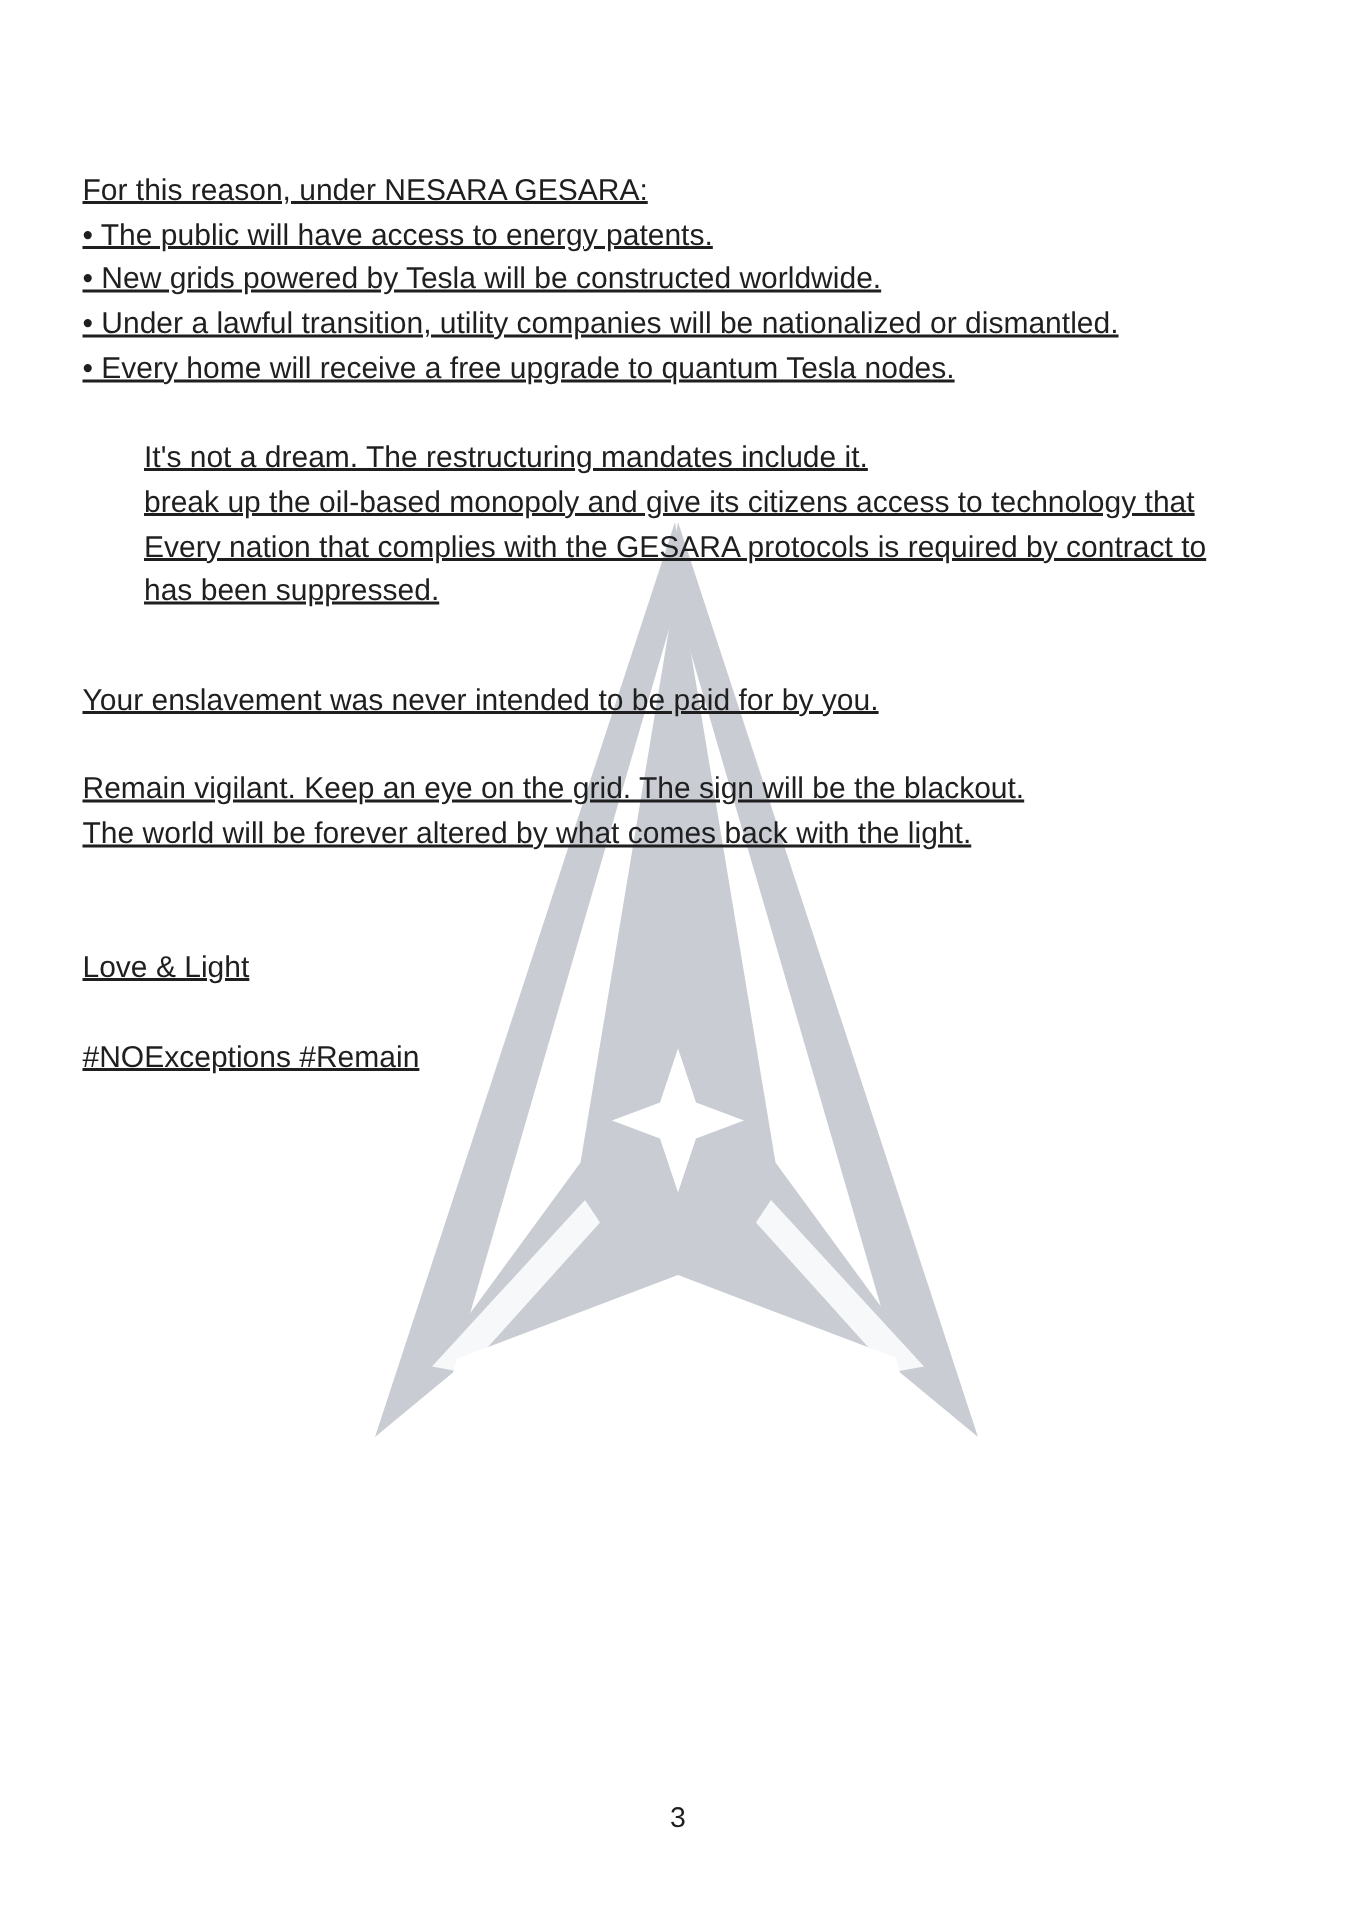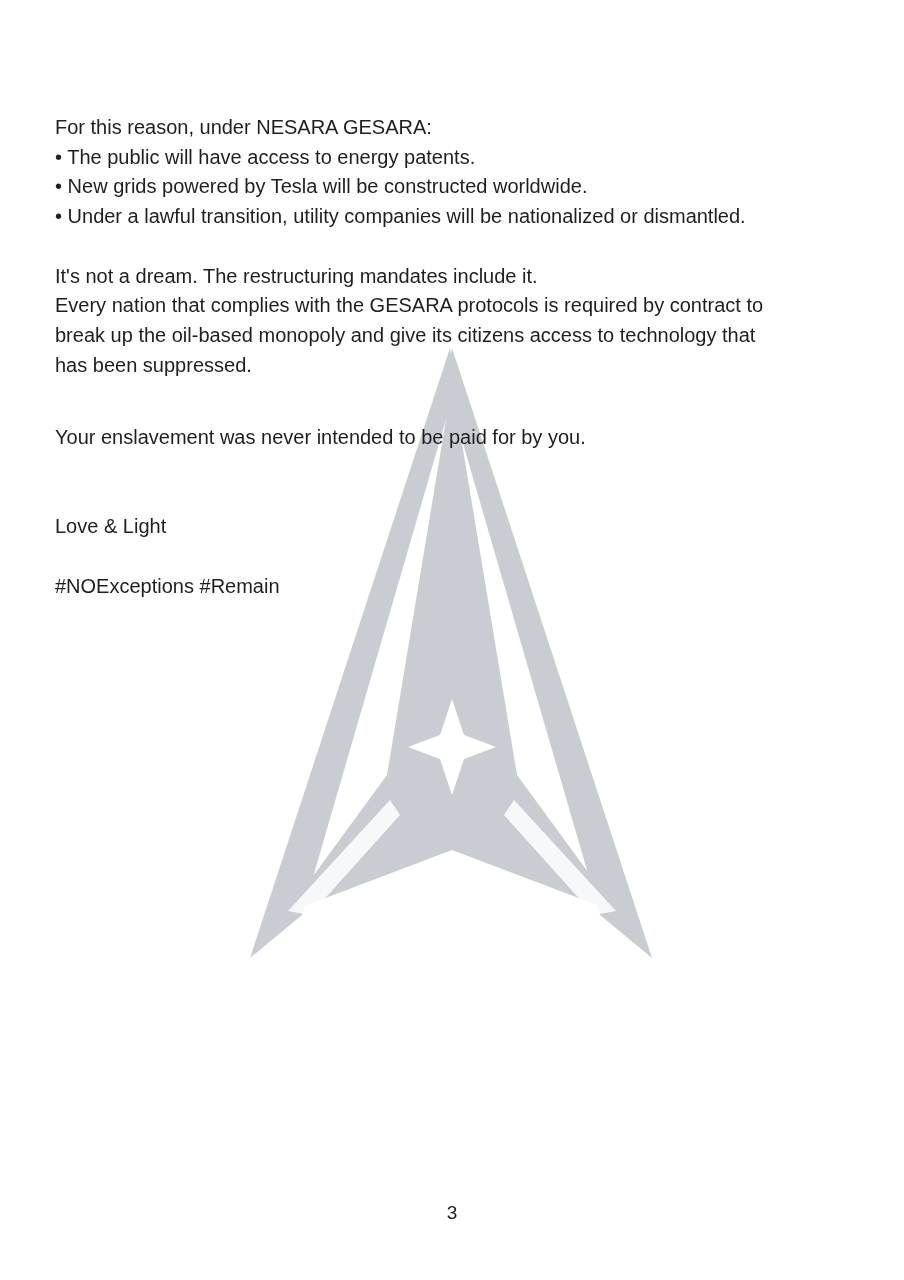--- a/index.html
+++ b/index.html
@@ -18,21 +18,21 @@
   .text-content{
     position:absolute;
     left:55px;top:113px;
     width:830px;
     color:#1f1f1f;
     font-size:20px;
     line-height:29.7px;
     z-index:2;
   }
   .para{margin:0;}
-  .line{white-space:pre;}
+  .line{white-space:pre;text-decoration:underline;}
   .page-number{
     position:absolute;
     left:0;top:1202px;
     width:100%;
     text-align:center;
     color:#1f1f1f;
     font-size:19px;
     z-index:2;
   }
 </style>
@@ -54,31 +54,36 @@
 
     <polygon points="212,354 224,390 256,402 224,414 212,450 200,414 168,402 200,390" fill="#ffffff"></polygon>
   </svg>
 
   <div class="text-content" style="color: rgb(31, 31, 31);">
       <div class="para" style="margin-top: 0px;">
         <div class="line">For this reason, under NESARA GESARA:</div>
         <div class="line">• The public will have access to energy patents.</div>
         <div class="line">• New grids powered by Tesla will be constructed worldwide.</div>
         <div class="line">• Under a lawful transition, utility companies will be nationalized or dismantled.</div>
+        <div class="line">• Every home will receive a free upgrade to quantum Tesla nodes.</div>
       </div>
-      <div class="para" style="margin-top: 29.7px;">
+      <div class="para" style="margin-top: 29.7px; margin-left: 41px;">
         <div class="line">It's not a dream. The restructuring mandates include it.</div>
+        <div class="line">break up the oil-based monopoly and give its citizens access to technology that</div>
         <div class="line">Every nation that complies with the GESARA protocols is required by contract to</div>
-        <div class="line">break up the oil-based monopoly and give its citizens access to technology that</div>
         <div class="line">has been suppressed.</div>
       </div>
       <div class="para" style="margin-top: 29.7px;">
       </div>
       <div class="para" style="margin-top: 43px;">
         <div class="line">Your enslavement was never intended to be paid for by you.</div>
+      </div>
+      <div class="para" style="margin-top: 29.7px;">
+        <div class="line">Remain vigilant. Keep an eye on the grid. The sign will be the blackout.</div>
+        <div class="line">The world will be forever altered by what comes back with the light.</div>
       </div>
       <div class="para" style="margin-top: 59.4px;">
         <div class="line">Love &amp; Light</div>
       </div>
       <div class="para" style="margin-top: 29.7px;">
         <div class="line">#NOExceptions #Remain</div>
       </div>
     </div>
 
   <div class="page-number">3</div>

